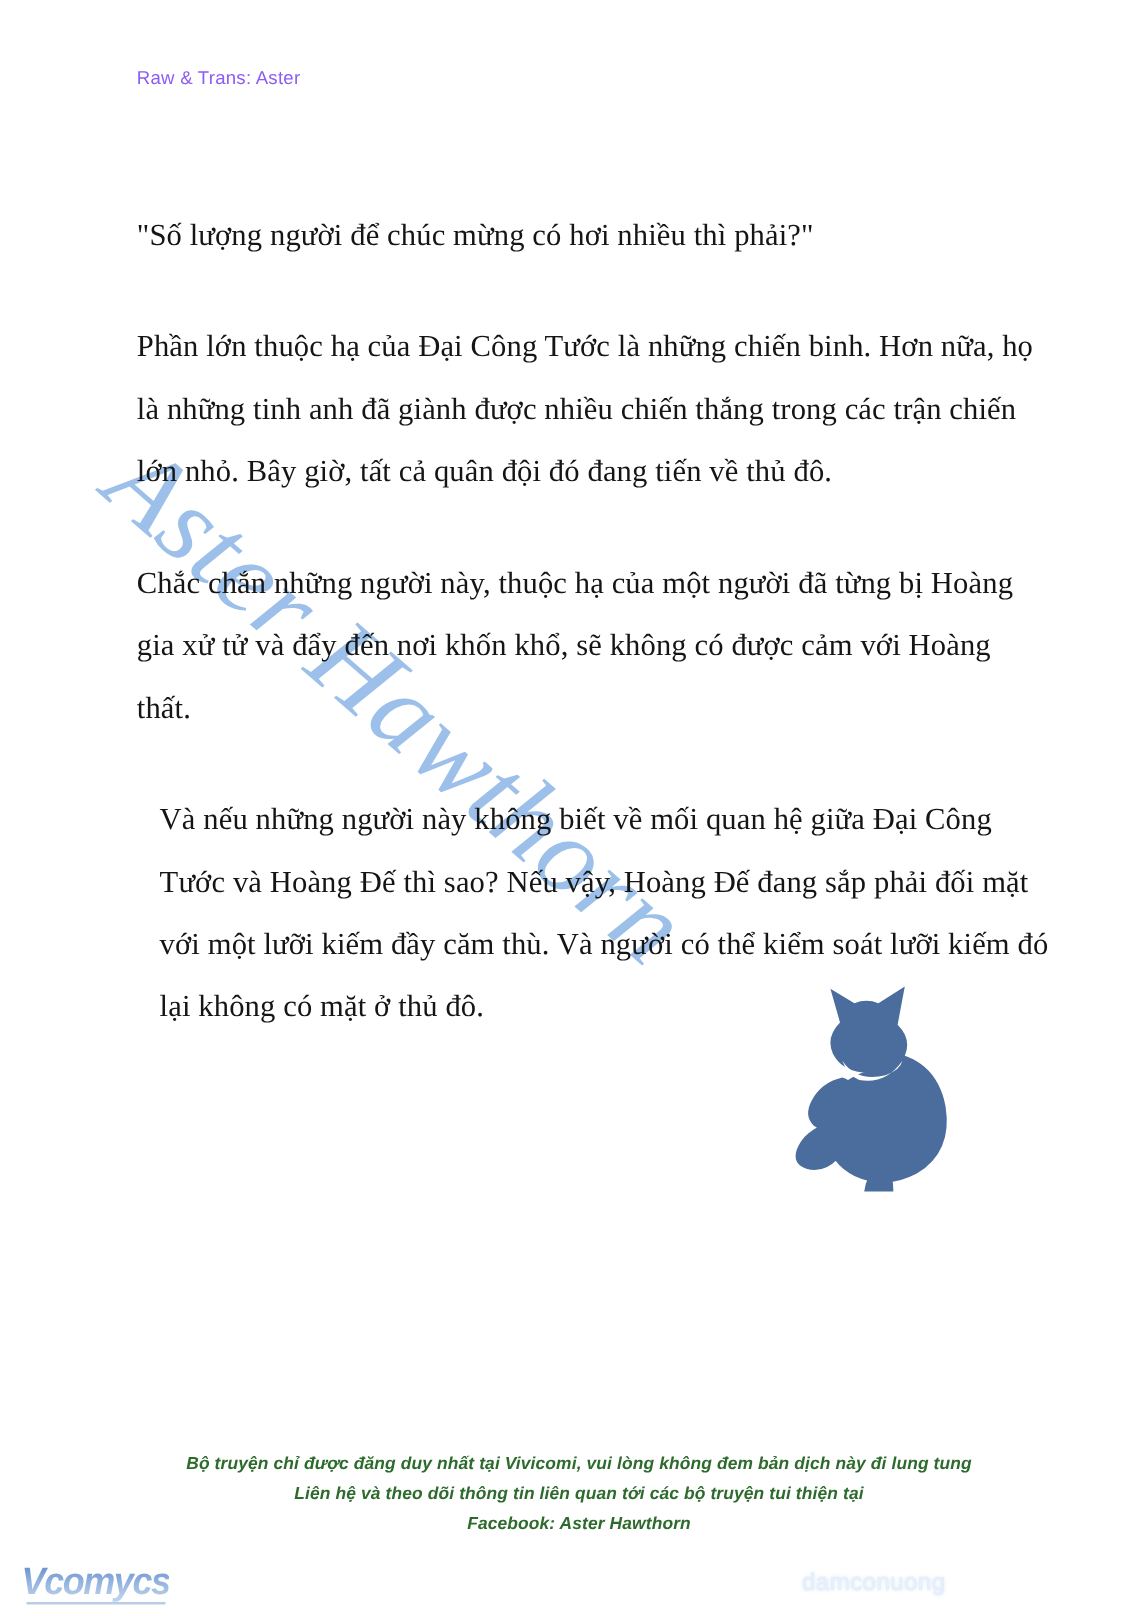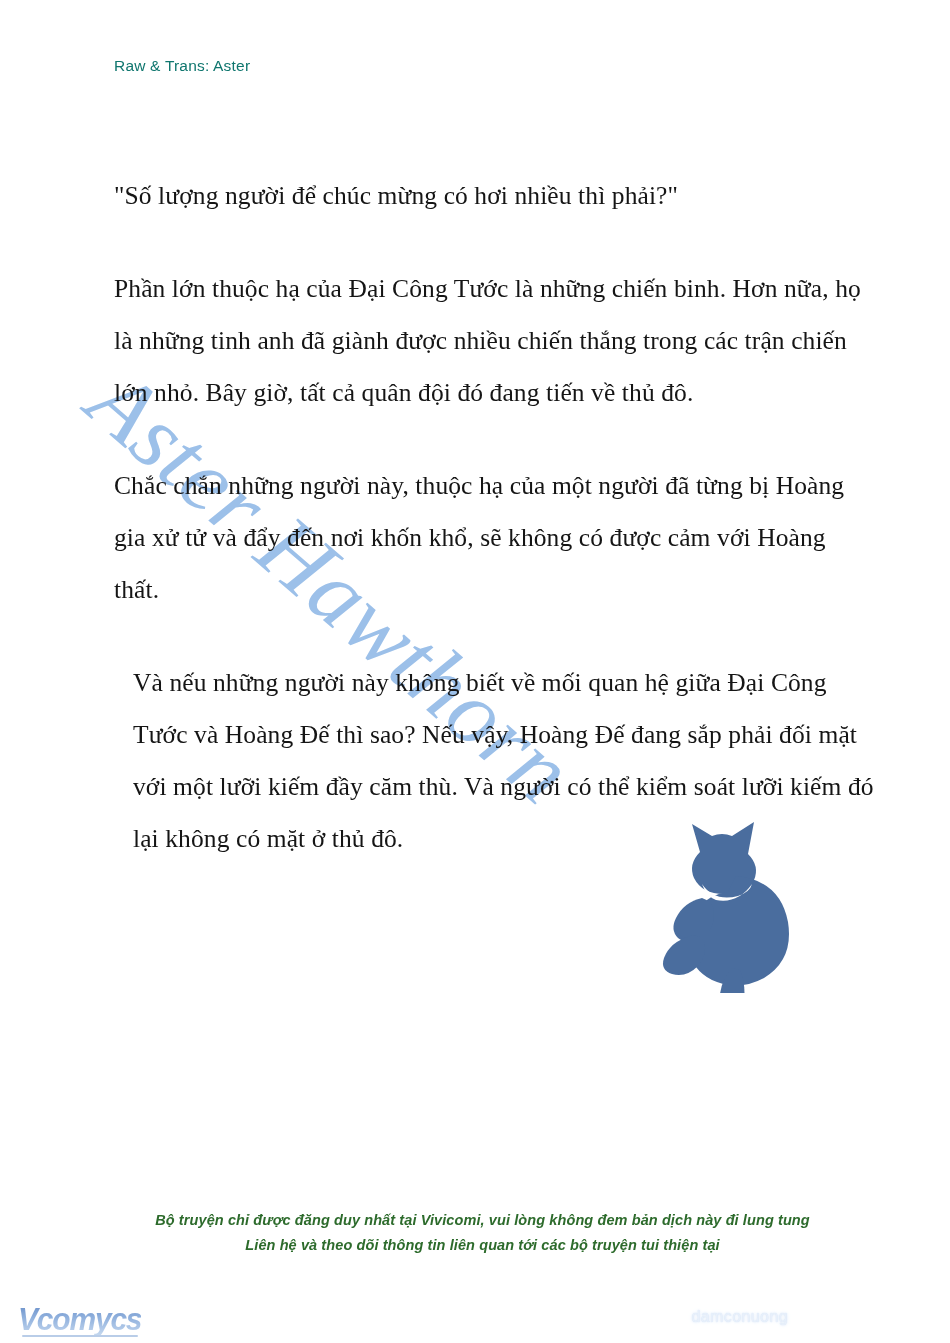--- a/index.html
+++ b/index.html
@@ -24,21 +24,21 @@
   }
 
   
   .credit-header {
     position: absolute;
     left: 114px;
     top: 57px;
     font-family: "Liberation Sans", "DejaVu Sans", sans-serif;
     font-size: 15.5px;
     letter-spacing: 0.2px;
-    color: #0f766e;
+    color: #8b5cf6;
     white-space: nowrap;
   }
 
   
   .watermark-text {
     position: absolute;
     left: 138px;
     top: 348px;
     width: 700px;
     font-family: "Liberation Serif", "DejaVu Serif", serif;
@@ -137,21 +137,21 @@
     height: 2px;
     background: #b9cde8;
     border-radius: 2px;
   }
 
   .partner-tag {
     position: absolute;
     right: 20px;
     top: 13px;
     font-family: "Liberation Sans", "DejaVu Sans", sans-serif;
-    font-size: 16px;
+    font-size: 20px;
     letter-spacing: 0.4px;
     color: #e8f0fb;
     text-shadow:
        0 0 1px #cfe0f5,
        0 0 3px #dfeaf8,
        0 0 7px #eef4fc;
     white-space: nowrap;
   }
 </style>
 </head>
@@ -190,20 +190,21 @@
   <div class="body-text">
     <p class="para">"Số lượng người để chúc mừng có hơi nhiều thì phải?"</p>
     <p class="para">Phần lớn thuộc hạ của Đại Công Tước là những chiến binh. Hơn nữa, họ là những tinh anh đã giành được nhiều chiến thắng trong các trận chiến lớn nhỏ. Bây giờ, tất cả quân đội đó đang tiến về thủ đô.</p>
     <p class="para">Chắc chắn những người này, thuộc hạ của một người đã từng bị Hoàng gia xử tử và đẩy đến nơi khốn khổ, sẽ không có được cảm với Hoàng thất.</p>
     <p class="para">Và nếu những người này không biết về mối quan hệ giữa Đại Công Tước và Hoàng Đế thì sao? Nếu vậy, Hoàng Đế đang sắp phải đối mặt với một lưỡi kiếm đầy căm thù. Và người có thể kiểm soát lưỡi kiếm đó lại không có mặt ở thủ đô.</p>
   </div>
 
   <div class="translator-note">
     <div>Bộ truyện chỉ được đăng duy nhất tại Vivicomi, vui lòng không đem bản dịch này đi lung tung</div>
     <div>Liên hệ và theo dõi thông tin liên quan tới các bộ truyện tui thiện tại</div>
+    <div>Facebook: Aster Hawthorn</div>
   </div>
 
   <div class="bottom-bar">
     <div class="site-logo">Vcomycs</div>
     <div class="site-logo-underline"></div>
     <div class="partner-tag">damconuong</div>
   </div>
 
 </div>
 

